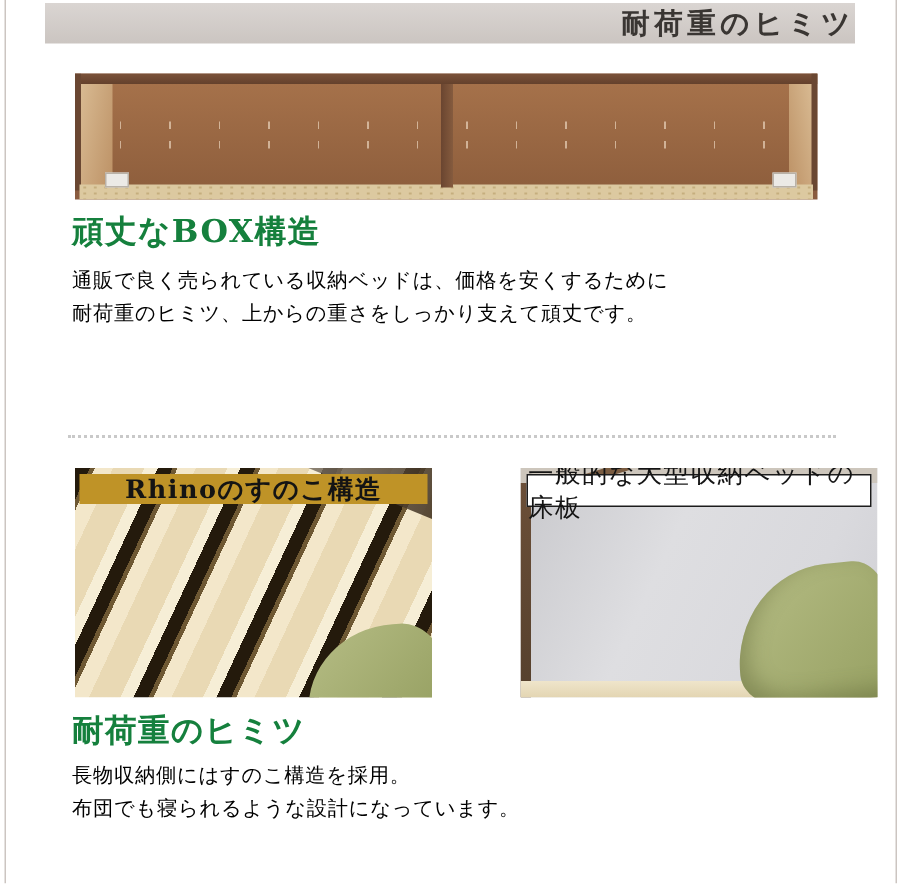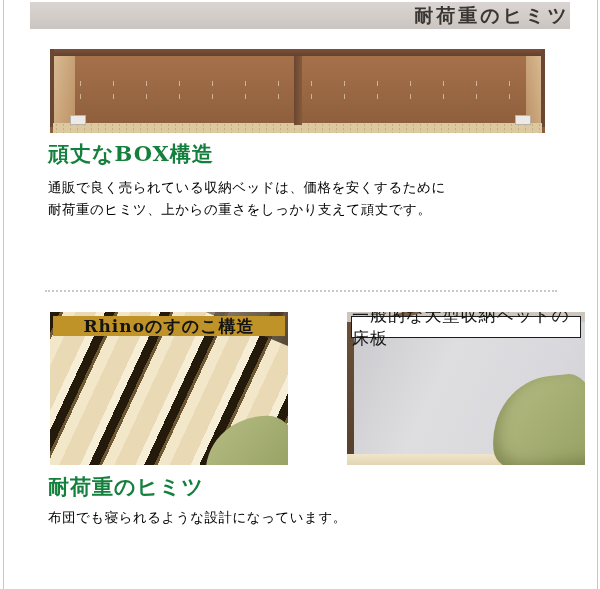--- a/index.html
+++ b/index.html
@@ -151,14 +151,15 @@
   <div class="floor-top"></div>
   <div class="floor-left-rail"></div>
   <div class="floor-left-rail2"></div>
   <div class="floor-bottom"></div>
   <div class="cushion big"></div>
   <div class="photo-label plain">一般的な大型収納ベッドの床板</div>
 </div>
 
 <div class="h-section" style="top:473px">耐荷重のヒミツ</div>
 <div class="para" style="top:506px">
+  <div>長物収納側にはすのこ構造を採用。</div>
   <div>布団でも寝られるような設計になっています。</div>
 </div>
 
 </body></html>

